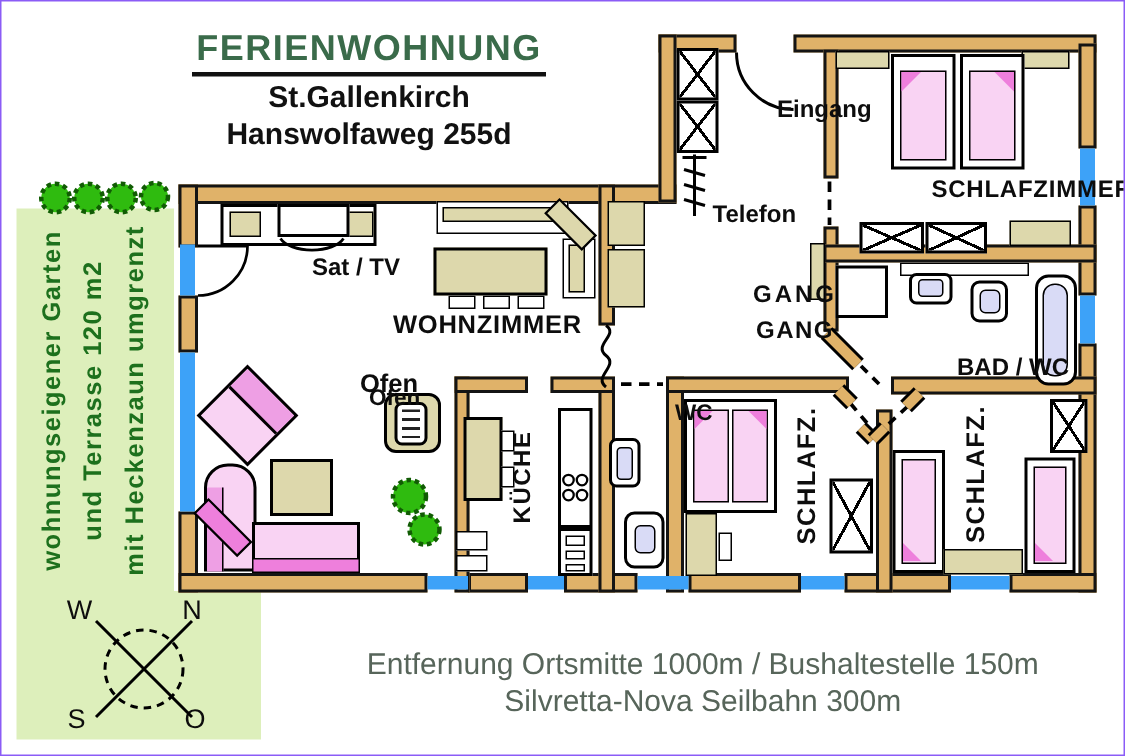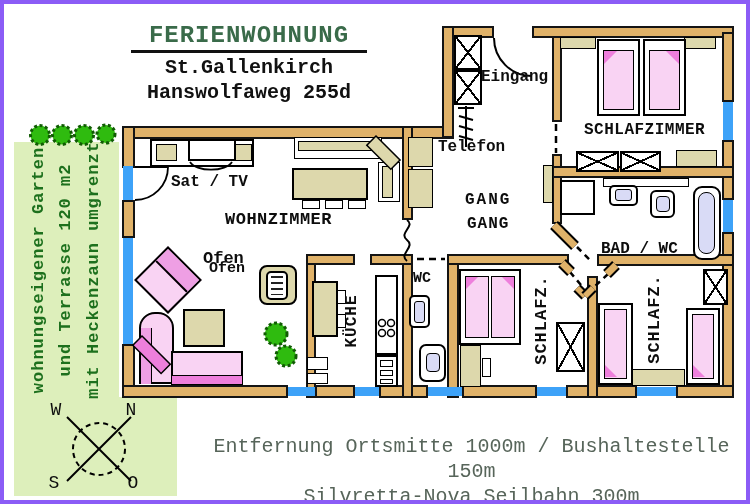--- a/index.html
+++ b/index.html
@@ -1,25 +1,25 @@
 <!DOCTYPE html>
 <html><head>
 <meta charset="utf-8">
 <style>
   html,body{margin:0;padding:0;background:#fff;}
   #stage{position:relative;width:750px;height:504px;background:#fff;overflow:hidden;
-         font-family:Liberation Mono, monospace;box-sizing:border-box;border:4px solid #8b5cf6;}
+         font-family:Liberation Sans, sans-serif;box-sizing:border-box;border:1px solid #8b5cf6;}
   .abs{position:absolute;box-sizing:border-box;}
   .wall{position:absolute;box-sizing:border-box;background:#e0b269;border:2px solid #141414;}
   .win{position:absolute;box-sizing:border-box;background:#3da2f8;}
   .furn{position:absolute;box-sizing:border-box;background:#fff;border:2px solid #000;}
   .khaki{background:#ddd8ac;}
   .pink{background:#f9d3f3;}
   .lav{background:#d9dbf6;}
-  .lbl{position:absolute;white-space:nowrap;font-weight:bold;font-size:16px;color:#0d0d0d;}
+  .lbl{position:absolute;white-space:nowrap;font-weight:bold;font-size:16px;color:#0d0d0d;padding-left:40px;}
   .vlbl{position:absolute;white-space:nowrap;font-weight:bold;font-size:16px;color:#0d0d0d;
         transform:translate(-50%,-50%) rotate(-90deg);}
   .xbox{position:absolute;box-sizing:border-box;border:2px solid #000;
     background:
       linear-gradient(to top right,transparent calc(50% - 1px),#000 calc(50% - 1px),#000 calc(50% + 1px),transparent calc(50% + 1px)),
       linear-gradient(to bottom right,transparent calc(50% - 1px),#000 calc(50% - 1px),#000 calc(50% + 1px),transparent calc(50% + 1px)),
       #fff;}
   .tri{position:absolute;width:0;height:0;}
   #titleblock{position:absolute;left:123px;top:18px;width:244px;text-align:center;}
   #titleblock .t1{font-size:24px;font-weight:bold;letter-spacing:1px;color:#3a6b4a;}

